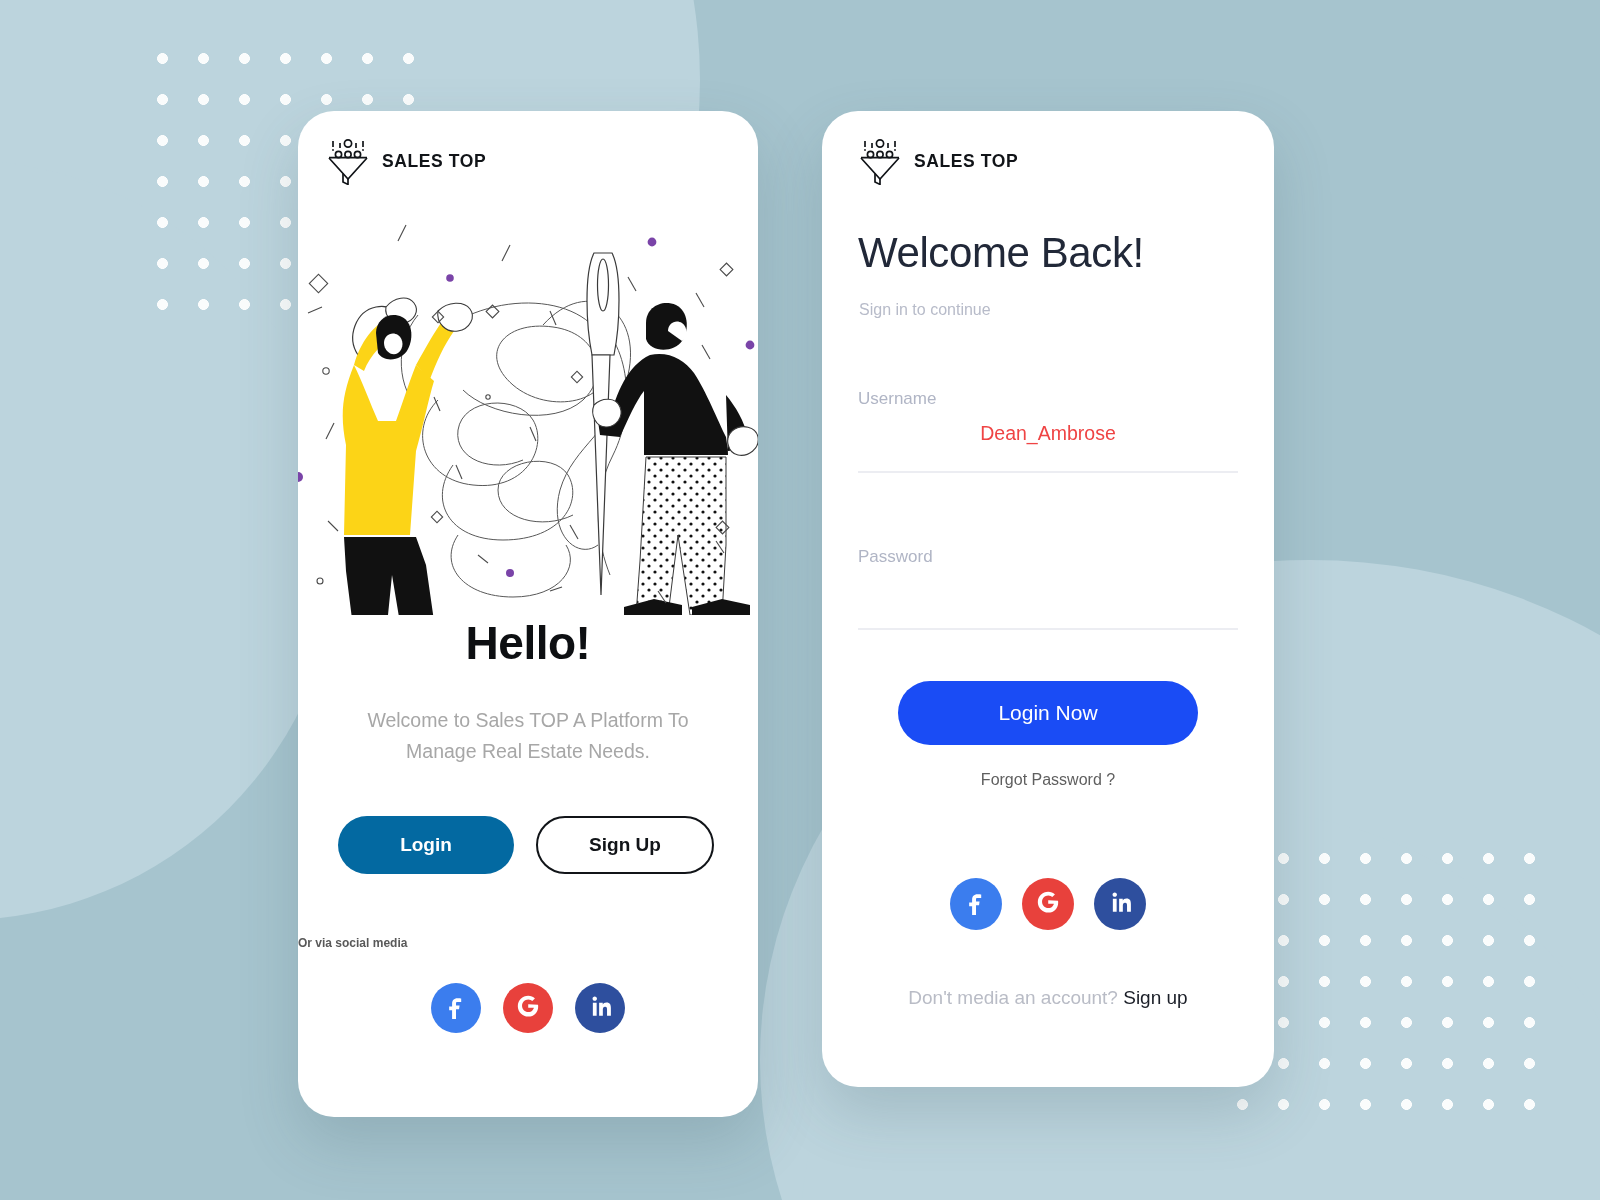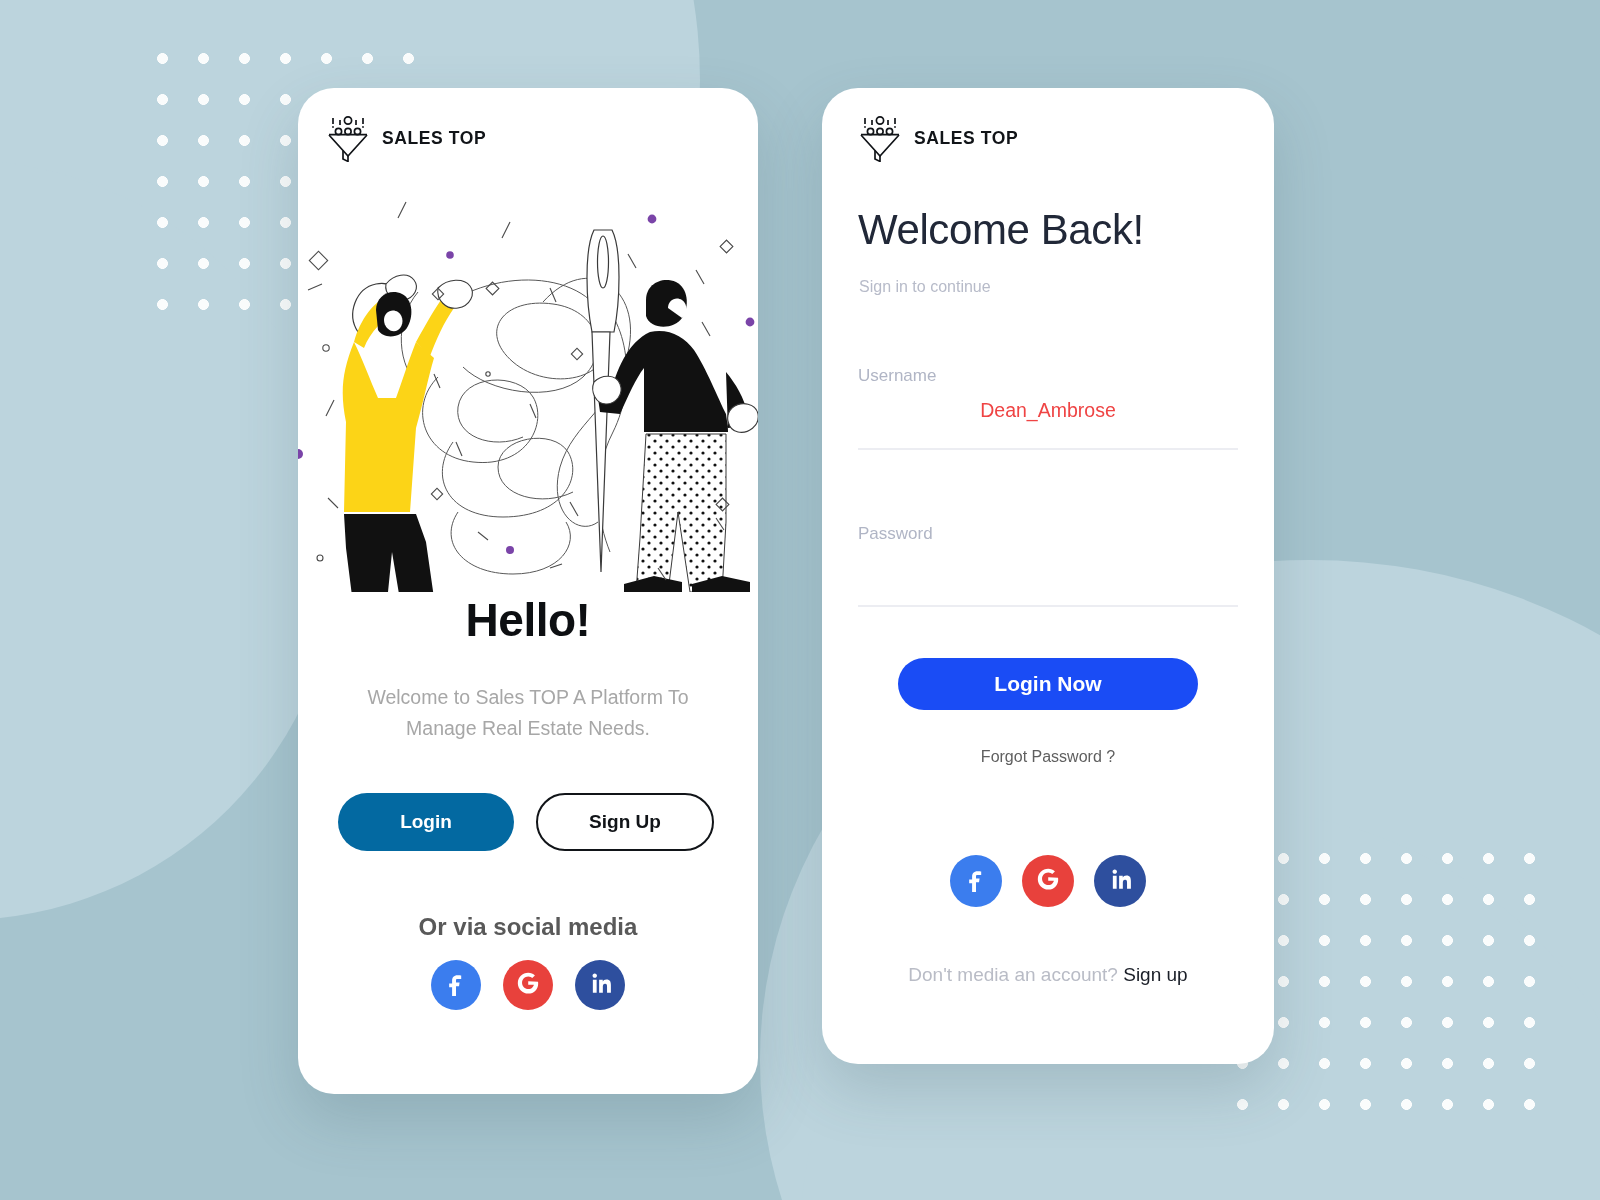--- a/index.html
+++ b/index.html
@@ -40,20 +40,21 @@
   .dots-tl { left:142px; top:38px; width:300px; height:290px; }
   .dots-br { left:1222px; top:838px; width:340px; height:300px; }
 
   
   .card {
     position:absolute;
     background:#ffffff;
     border-radius:36px;
     box-shadow: 0 26px 60px rgba(60,90,100,.20);
     overflow:hidden;
+    margin-top:23px;
   }
   #card-left  { left:298px; top:88px; width:460px; height:1006px; }
   #card-right { left:822px; top:88px; width:452px; height:976px; }
 
   
   .logo { display:flex; align-items:center; gap:12px; }
   .logo-mark { width:44px; height:48px; flex:0 0 auto; }
   .logo-text {
     font-size:17.5px; font-weight:bold; letter-spacing:.6px; color:#111418;
   }
@@ -79,21 +80,21 @@
   }
   .btn {
     height:58px; border-radius:29px; font-size:19px; font-weight:bold;
     display:flex; align-items:center; justify-content:center;
     cursor:pointer; user-select:none;
   }
   .btn-primary { flex:0 0 176px; background:#0369a1; color:#fff; border:none; }
   .btn-outline { flex:0 0 178px; background:#fff; color:#111418; border:2px solid #111418; }
   .social-label {
     position:absolute; left:0; top:825px; width:100%;
-    text-align:center; font-size:24px; font-weight:bold; color:#595959;
+    font-size:12px; font-weight:bold; color:#595959;
   }
   .social-row {
     position:absolute; left:0; top:872px; width:100%;
     display:flex; justify-content:center; gap:22px;
   }
   .soc {
     width:50px; height:50px; border-radius:50%;
     display:flex; align-items:center; justify-content:center; cursor:pointer;
   }
   .soc svg { width:26px; height:26px; }
@@ -113,23 +114,23 @@
   .field { position:absolute; left:36px; width:380px; }
   #field-username { top:278px; }
   #field-password { top:436px; }
   .field-label { font-size:17px; color:#b0b5c5; }
   .field-value { margin-top:13px; font-size:19.5px; color:#ef4444; min-height:24px;text-align:center; }
   .field-line { margin-top:25px; height:1.6px; background:#ecedf2; }
   #field-password .field-value { margin-top:11px; }
   #field-password .field-line { margin-top:26px; }
 
   .btn-login {
-    position:absolute; left:76px; top:570px; width:300px; height:52px;
+    position:absolute; left:76px; top:570px; width:300px; height:64px;
     background:#1a4cf5; color:#fff; border:none; border-radius:32px;
-    font-size:21px; font-weight:bold; cursor:pointer;
+    font-size:21px; font-weight:normal; cursor:pointer;
     font-family:"Liberation Sans", sans-serif;
   }
   .forgot {
     position:absolute; left:0; top:660px; width:100%;
     text-align:center; font-size:16px; color:#5f5f5f; cursor:pointer;
   }
   .social-row-r {
     position:absolute; left:0; top:767px; width:100%;
     display:flex; justify-content:center; gap:20px;
   }

